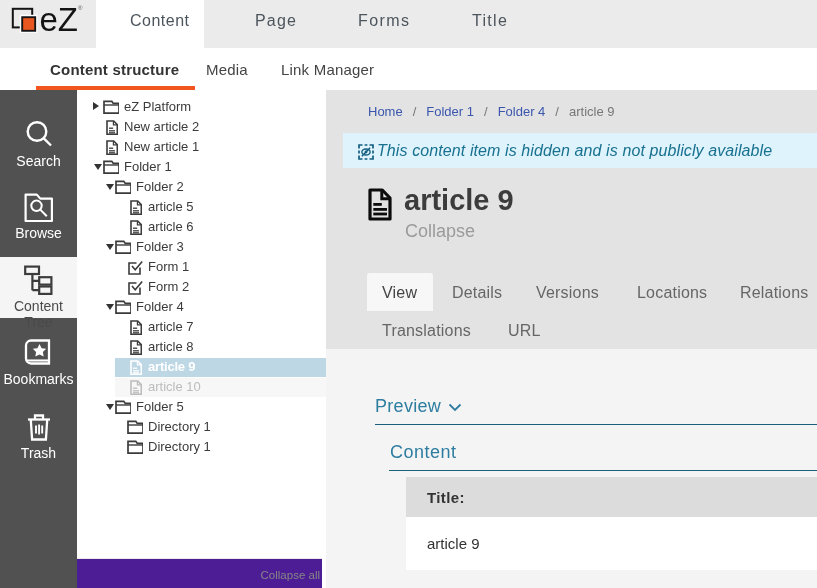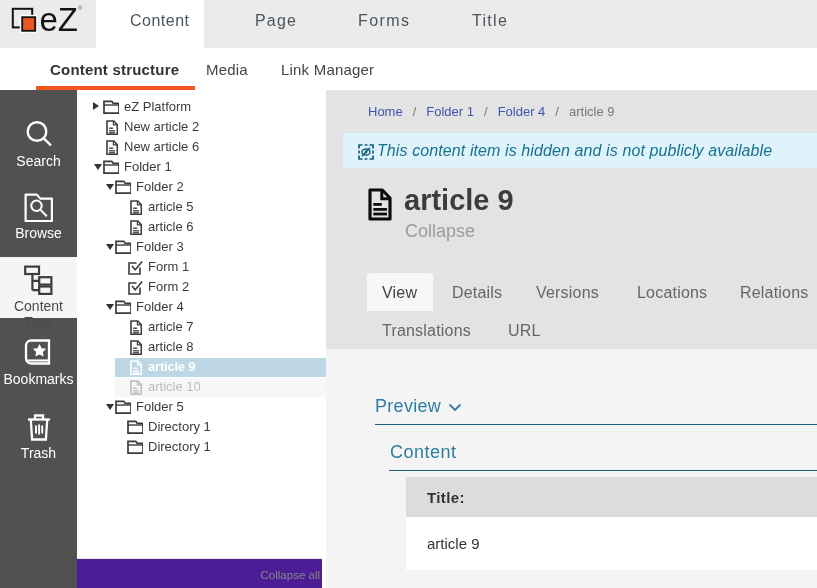--- a/index.html
+++ b/index.html
@@ -146,21 +146,21 @@
           <line x1="3" y1="12.8" x2="9" y2="12.8" stroke="#3b3b3b" stroke-width="1.3"></line>
         </svg></div>
       <div class="ttext" style="left:124px; top:117px; color:#3b3b3b;">New article 2</div>
       <div class="ticon" style="left:105.5px; top:139.5px;"><svg width="12" height="15" viewBox="0 0 12 15">
           <path d="M1 1 h6.7 l3.6 3.6 v9.6 h-10.3 z" fill="none" stroke="#3b3b3b" stroke-width="1.6"></path>
           <path d="M7.4 1.2 v3.6 h3.6" fill="none" stroke="#3b3b3b" stroke-width="1.2"></path>
           <line x1="3" y1="8.2" x2="7.2" y2="8.2" stroke="#3b3b3b" stroke-width="1.3"></line>
           <line x1="3" y1="10.8" x2="9" y2="10.8" stroke="#3b3b3b" stroke-width="1.3"></line>
           <line x1="3" y1="12.8" x2="9" y2="12.8" stroke="#3b3b3b" stroke-width="1.3"></line>
         </svg></div>
-      <div class="ttext" style="left:124px; top:137px; color:#3b3b3b;">New article 6</div>
+      <div class="ttext" style="left:124px; top:137px; color:#3b3b3b;">New article 1</div>
       <div class="tri" style="left:93.5px; top:164px; border-top:6px solid #333; border-left:4.5px solid transparent; border-right:4.5px solid transparent;"></div>
       <div class="ticon" style="left:102.5px; top:160px;"><svg width="16" height="14" viewBox="0 0 16 14">
           <path d="M1 13.1 V1.3 h7.8 l1.5 2.1 h5.7 v9.7 z" fill="none" stroke="#3b3b3b" stroke-width="1.7"></path>
           <path d="M1 5 h15" fill="none" stroke="#3b3b3b" stroke-width="1.4"></path>
         </svg></div>
       <div class="ttext" style="left:124px; top:157px; color:#3b3b3b;">Folder 1</div>
       <div class="tri" style="left:105.5px; top:184px; border-top:6px solid #333; border-left:4.5px solid transparent; border-right:4.5px solid transparent;"></div>
       <div class="ticon" style="left:114.5px; top:180px;"><svg width="16" height="14" viewBox="0 0 16 14">
           <path d="M1 13.1 V1.3 h7.8 l1.5 2.1 h5.7 v9.7 z" fill="none" stroke="#3b3b3b" stroke-width="1.7"></path>
           <path d="M1 5 h15" fill="none" stroke="#3b3b3b" stroke-width="1.4"></path>

